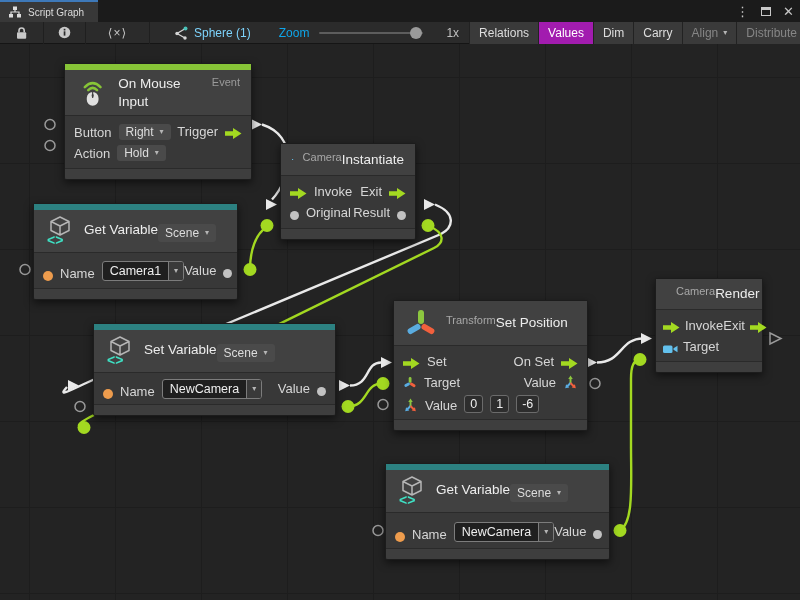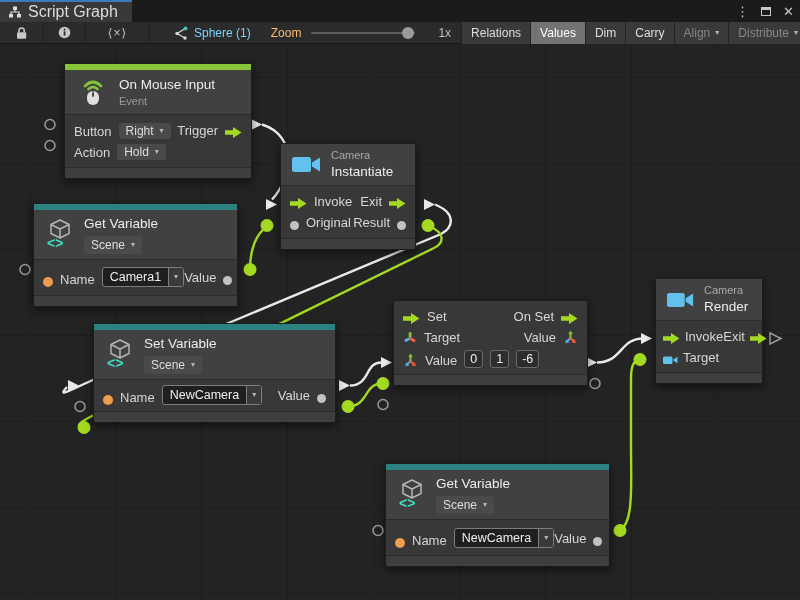--- a/index.html
+++ b/index.html
@@ -3,39 +3,39 @@
 <meta charset="utf-8">
 <style>
   * { margin:0; padding:0; box-sizing:border-box; }
   html,body { width:800px; height:600px; overflow:hidden; background:#232323;
     font-family:"Liberation Sans", sans-serif; }
 
   
   .tabbar { position:relative; width:800px; height:22px; background:#1b1b1b;
     display:flex; align-items:stretch; }
   .tab { display:flex; align-items:center; gap:6px; padding:0 14px 0 8px;
-    background:#383838; border-top:2px solid #3E79B9; color:#dcdcdc; font-size:16px; }
+    background:#383838; border-top:2px solid #3E79B9; color:#dcdcdc; font-size:10px; }
   .win-controls { position:absolute; right:6px; top:0; height:22px; display:flex;
     align-items:center; gap:12px; color:#c8c8c8; font-size:13px; }
   .maxbox { width:10px; height:9px; border:1.5px solid #c8c8c8; border-top-width:3px; display:inline-block; }
 
   .toolbar { width:800px; height:22px; background:#2b2b2b; border-bottom:1px solid #151515;
     display:flex; align-items:center; color:#cfcfcf; font-size:12px; }
   .tcell { height:22px; display:flex; align-items:center; justify-content:center;
     border-right:1px solid #1f1f1f; }
   .tcell.lock { width:44px; } .tcell.info { width:42px; } .tcell.code { width:64px; letter-spacing:1px; color:#c5c5c5; }
   .crumb { display:flex; align-items:center; gap:6px; margin-left:22px; color:#7dd3fc; }
-  .zoomlbl { margin-left:20px; color:#fdba74; }
+  .zoomlbl { margin-left:28px; color:#0ea5e9; }
   .slider { width:104px; height:2px; background:#5d5d5d; border-radius:1px; position:relative; margin-left:10px; }
   .slider .handle { position:absolute; right:1px; top:-5px; width:12px; height:12px; border-radius:50%; background:#9a9a9a; }
   .zoomlvl { margin-left:23px; color:#c0c0c0; }
   .tbtn-group { display:flex; margin-left:10px; flex:1; overflow:hidden; height:22px; }
   .tbtn { display:flex; align-items:center; gap:5px; padding:0 9px; background:#3a3a3a;
     border-left:1px solid #222; color:#dedede; white-space:nowrap;justify-content:center; }
-  .tbtn.active { background:#737373; color:#fff; }
+  .tbtn.active { background:#a21caf; color:#fff; }
   .tbtn.disabled { color:#868686; }
   .caret { font-size:8px; color:#b5b5b5; line-height:1; }
 
   
   .canvas { position:relative; width:800px; height:556px; background-color:#232323;
     background-image:
       linear-gradient(to right, #1d1d1d 1px, transparent 1px),
       linear-gradient(to bottom, #1d1d1d 1px, transparent 1px);
     background-size:86px 86px; background-position:29px 33px; }
   .wires { position:absolute; left:0; top:0; z-index:1; }
@@ -46,21 +46,21 @@
   .freeport { fill:none; stroke:#9a9a9a; stroke-width:1.5; }
 
   
   .node { position:absolute; z-index:2; background:#383838; border:1px solid #1c1c1c;
     border-radius:2px; box-shadow:0 3px 9px rgba(0,0,0,.55); }
   .colorbar { height:6px; }
   .bar-event { background:#87C437; }
   .bar-var { background:#2C8181; }
   .nhead { background:#414141; display:flex; align-items:center; gap:9px;
     padding:5px 11px; border-bottom:1px solid #2a2a2a; }
-  .nhcol { display:flex; flex-direction:column; justify-content:center; }
+  .nhcol { display:flex; flex-direction:row; justify-content:center; }
   .ncat { font-size:11px; color:#a8a8a8; line-height:1.25; }
   .ntitle { font-size:13.5px; color:#ededed; line-height:1.3; }
   .nsub { font-size:11px; color:#9b9b9b; line-height:1.3; }
   .nports { padding:5px 0; }
   .prow { display:flex; align-items:center; justify-content:space-between;
     height:21px; padding:0 9px; font-size:13px; color:#d6d6d6; }
   .pl, .pr { display:flex; align-items:flex-end; gap:7px; }
   .nfoot { border-top:1px solid #2a2a2a; background:#3e3e3e; height:11px; border-radius:0 0 2px 2px; }
   .pill { background:#4a4a4a; border-radius:3px; padding:2px 7px; font-size:12px;
     color:#ddd; display:inline-flex; gap:6px; align-items:center; margin-top:3px; width:max-content; }
@@ -348,20 +348,31 @@
         <div class="pr">
           <span>Value</span>
           <span class="dot"></span>
         </div>
       </div>
     </div>
     <div class="nfoot"></div>
   </div>
 
   <div class="node" style="left:393px; top:256px; width:195px;">
+    <div class="nhead">
+      <svg width="32" height="34" viewBox="0 0 32 34">
+        <rect x="13" y="4" width="6" height="14" rx="3" fill="#8CC63F"></rect>
+        <rect x="13" y="4" width="6" height="14" rx="3" fill="#F2603D" transform="rotate(120 16 19)"></rect>
+        <rect x="13" y="4" width="6" height="14" rx="3" fill="#5AACE0" transform="rotate(240 16 19)"></rect>
+      </svg>
+      <div class="nhcol">
+        <div class="ncat">Transform</div>
+        <div class="ntitle">Set Position</div>
+      </div>
+    </div>
     <div class="nports">
       <div class="prow">
         <div class="pl">
           <svg width="17" height="11" viewBox="0 0 17 11">
               <path d="M0 3.2h8V0l8.5 5.5L8 11V7.8H0z" fill="#A3D921"></path>
             </svg>
           <span>Set</span>
         </div>
         <div class="pr">
           <span>On Set</span>

